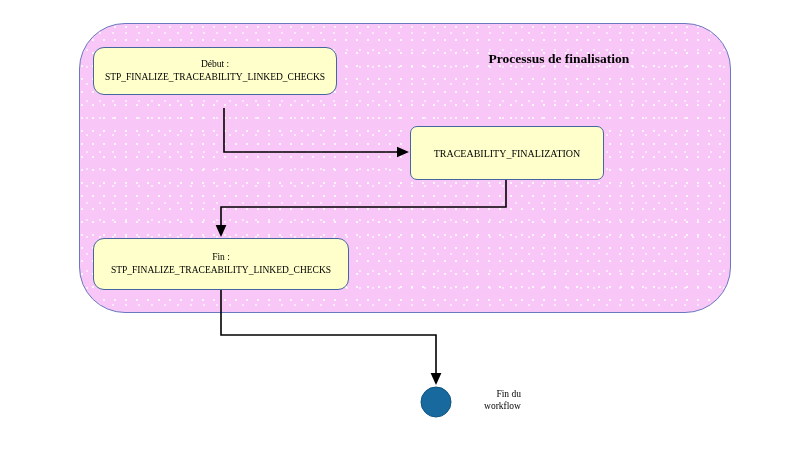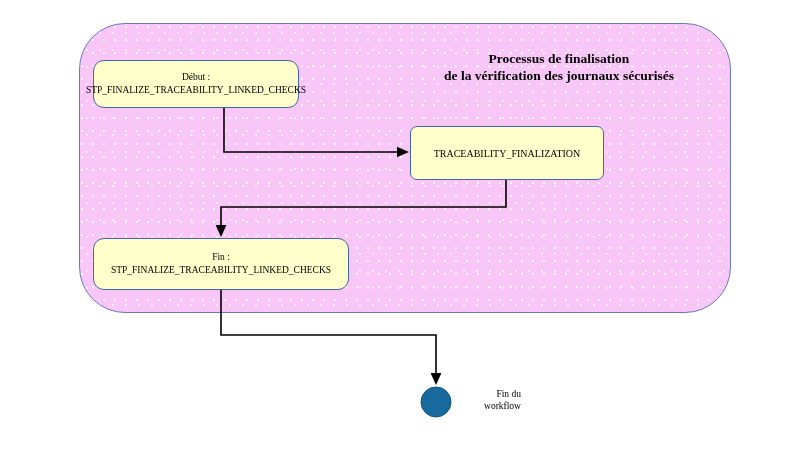--- a/index.html
+++ b/index.html
@@ -55,21 +55,21 @@
     display: flex;
     flex-direction: column;
     align-items: center;
     justify-content: center;
     font-size: 9.5px;
     line-height: 13px;
     text-align: center;
     white-space: nowrap;
     color: var(--text);
   }
-  .node-start { left: 84px;  top: 60px;  width: 206px; height: 48px; }
+  .node-start { left: 84px;  top: 47px;  width: 244px; height: 48px; }
   .node-task  { left: 401px; top: 126px; width: 194px; height: 54px; font-size: 10px; border-radius: 7px; }
   .node-end   { left: 84px;  top: 238px; width: 256px; height: 52px; }
   .edges-svg {
     position: absolute;
     left: 0; top: 0;
     width: 794px; height: 450px;
     pointer-events: none;
   }
   .edge-path {
     fill: none;
@@ -104,21 +104,20 @@
     <polygon class="arrowhead" points="400,152 388,146.8 388,157.2"></polygon>
     <path class="edge-path" d="M 497 180 V 207 H 212 V 225"></path>
     <polygon class="arrowhead" points="212,237 206.6,225 217.4,225"></polygon>
     <path class="edge-path" d="M 212 287 V 335 H 427 V 373"></path>
     <polygon class="arrowhead" points="427,385 421.6,373 432.4,373"></polygon>
     <circle class="terminal-circle" cx="427" cy="402" r="15"></circle>
   </svg>
 
   <div class="diagram-title">
     <div>Processus de finalisation</div>
-    <div>de la vérification des journaux sécurisés</div>
   </div>
 
   <div class="node node-start">
     <div>Début :</div>
     <div>STP_FINALIZE_TRACEABILITY_LINKED_CHECKS</div>
   </div>
 
   <div class="node node-task">
     <div>TRACEABILITY_FINALIZATION</div>
   </div>

